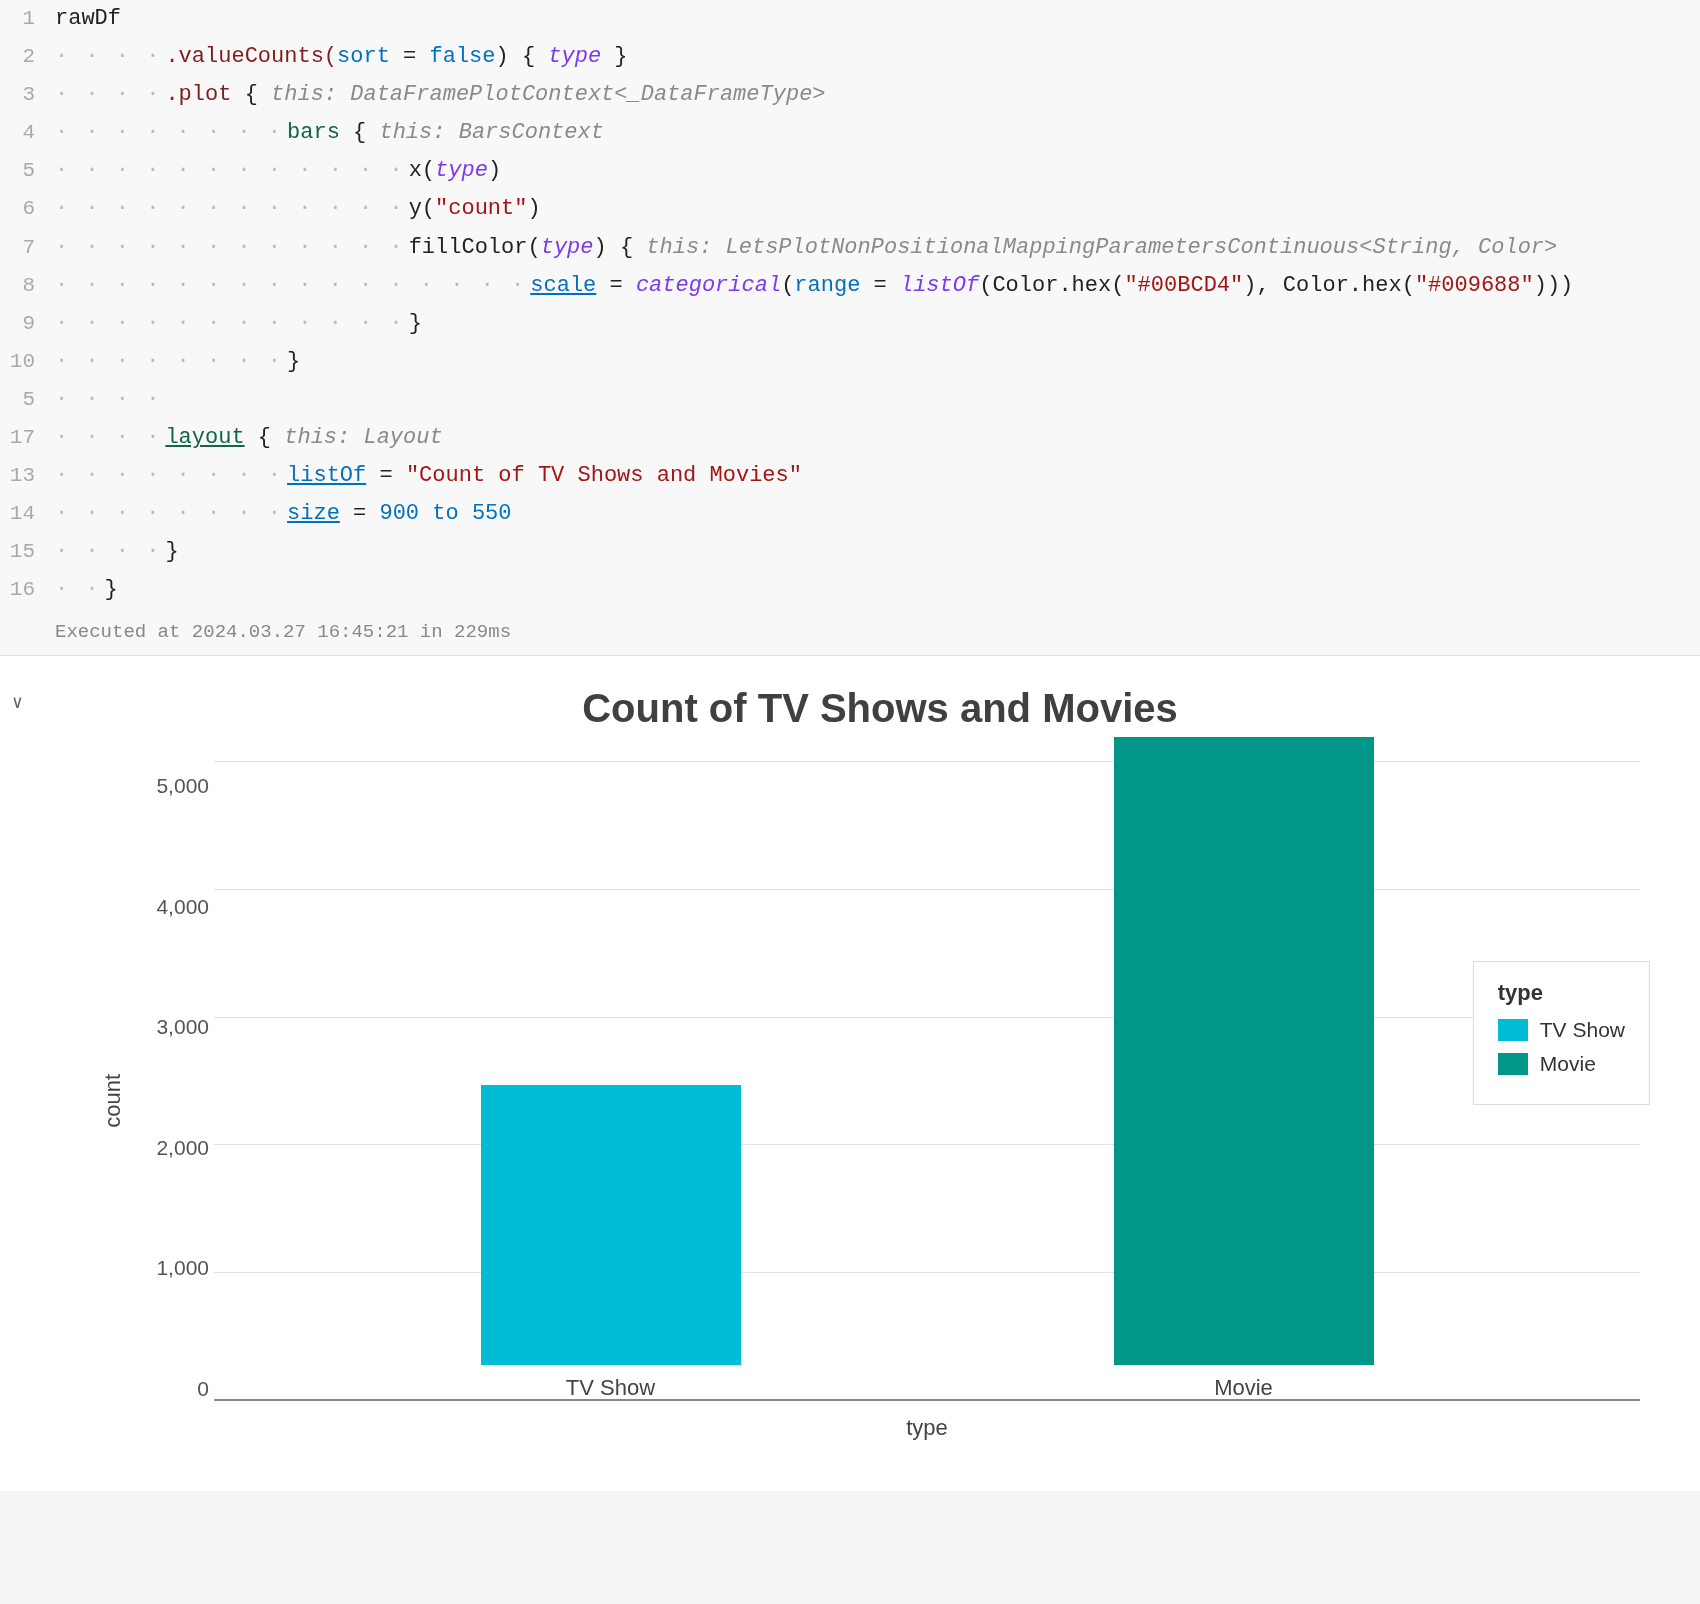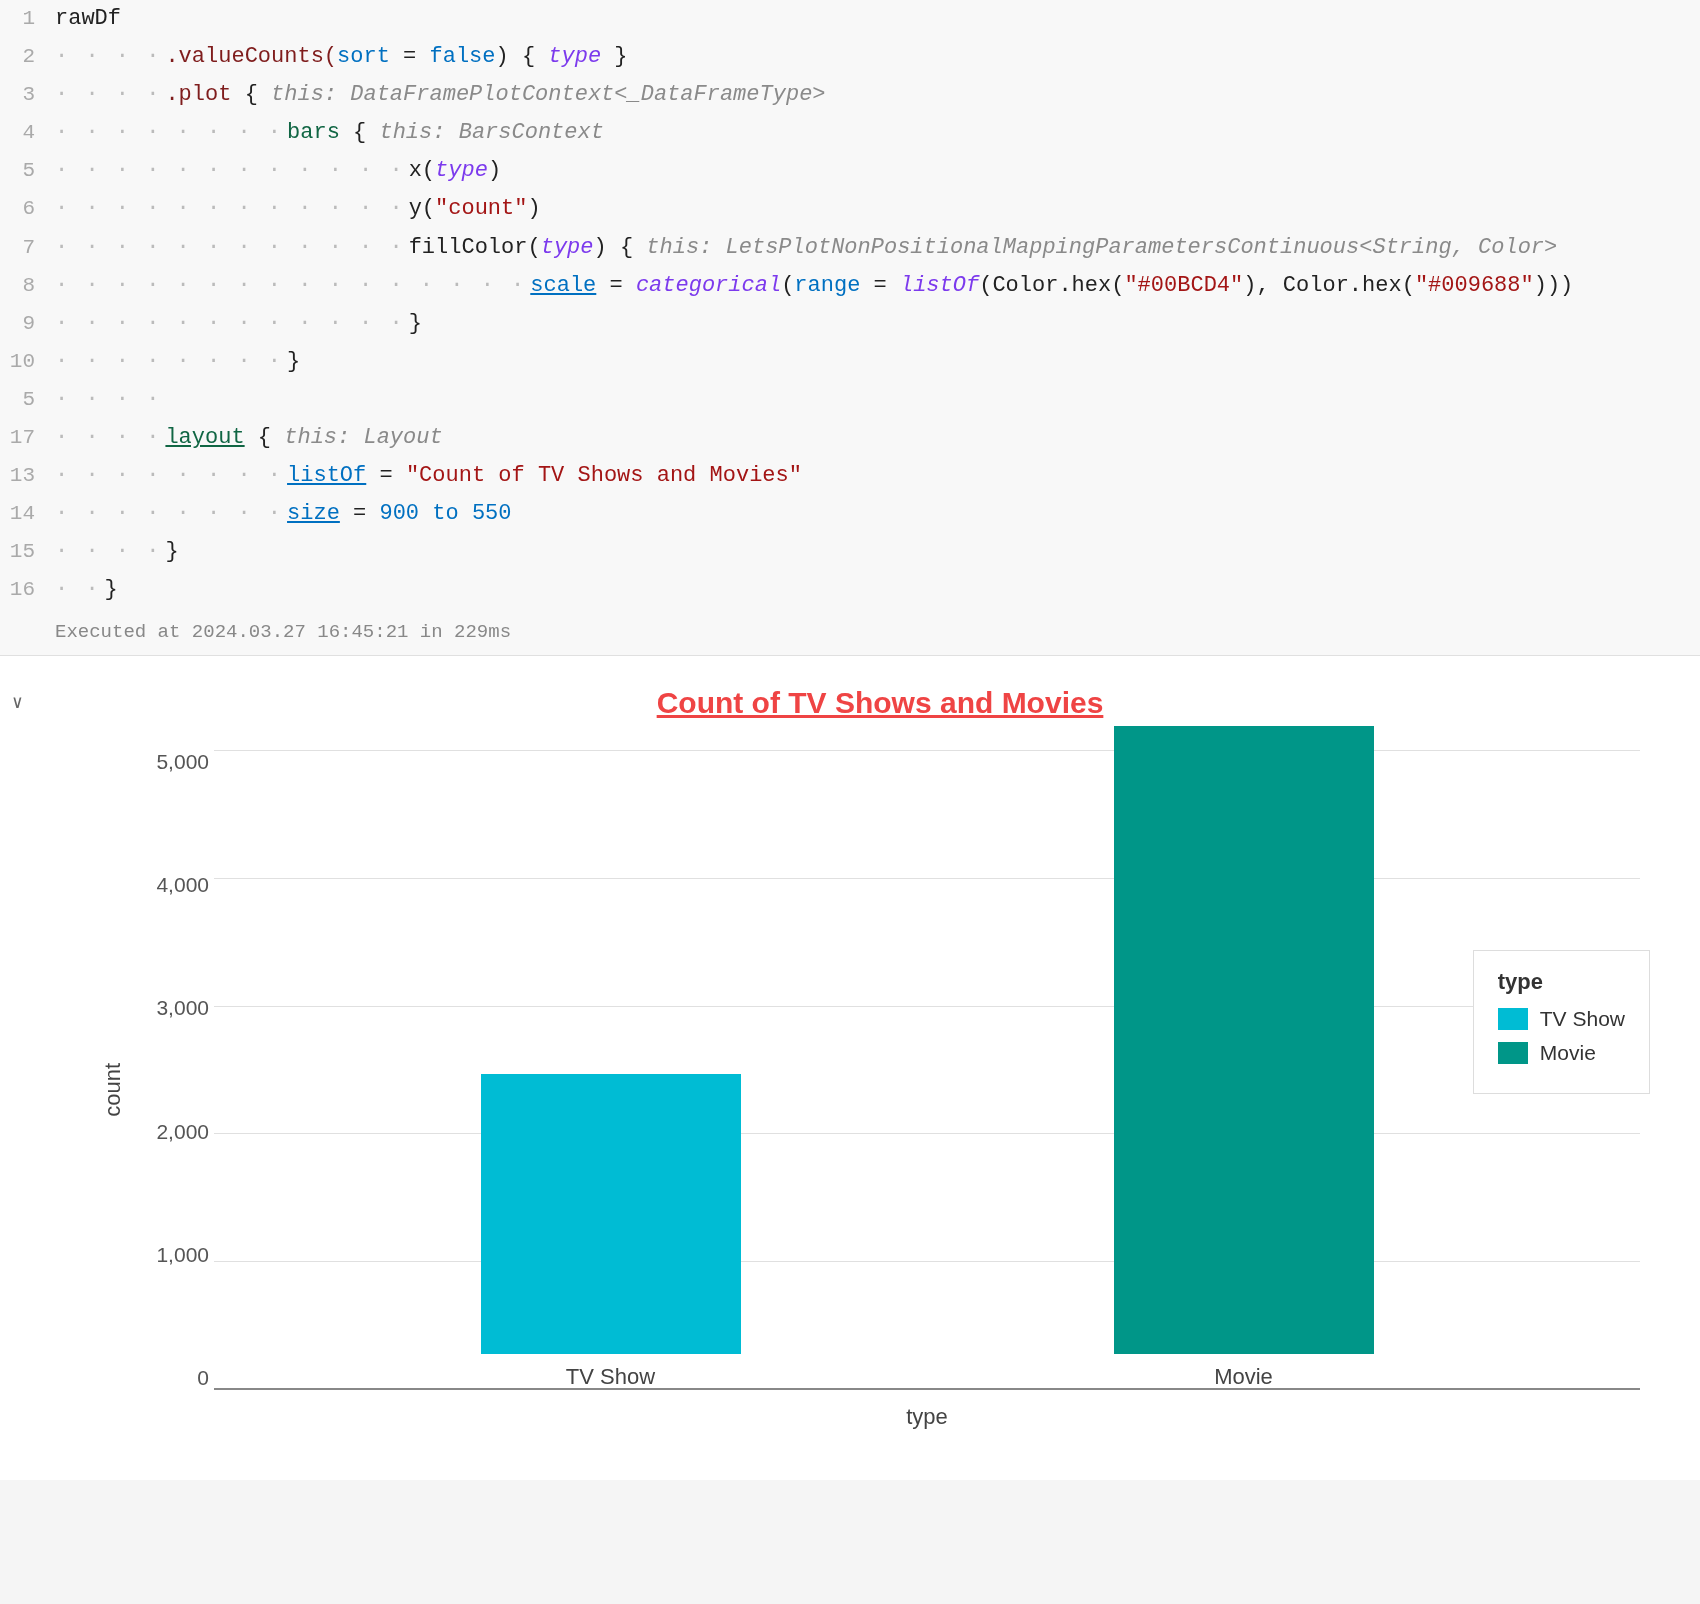--- a/index.html
+++ b/index.html
@@ -82,26 +82,25 @@
       top: 35px;
       left: 12px;
       color: #666;
       font-size: 18px;
       cursor: pointer;
     }
 
     .chart-title {
       text-align: center;
       font-family: Arial, sans-serif;
-      font-size: 30px;
+      font-size: 40px;
       font-weight: 600;
-      color: #ef4444;
+      color: #404040;
       margin-bottom: 30px;
       margin-left: 60px;
-      text-decoration: underline;
     }
 
     .chart-area {
       display: flex;
       align-items: flex-start;
       margin-left: 60px;
     }
 
     .y-axis-label {
       font-family: Arial, sans-serif;
@@ -136,21 +135,21 @@
 
     .grid-line {
       width: 100%;
       border-top: 1px solid #e0e0e0;
     }
 
     
     .y-ticks {
       position: absolute;
       left: -70px;
-      top: 0;
+      top: 13px;
       bottom: 40px;
       display: flex;
       flex-direction: column;
       justify-content: space-between;
     }
 
     .y-tick {
       font-family: Arial, sans-serif;
       font-size: 21px;
       color: #555;

